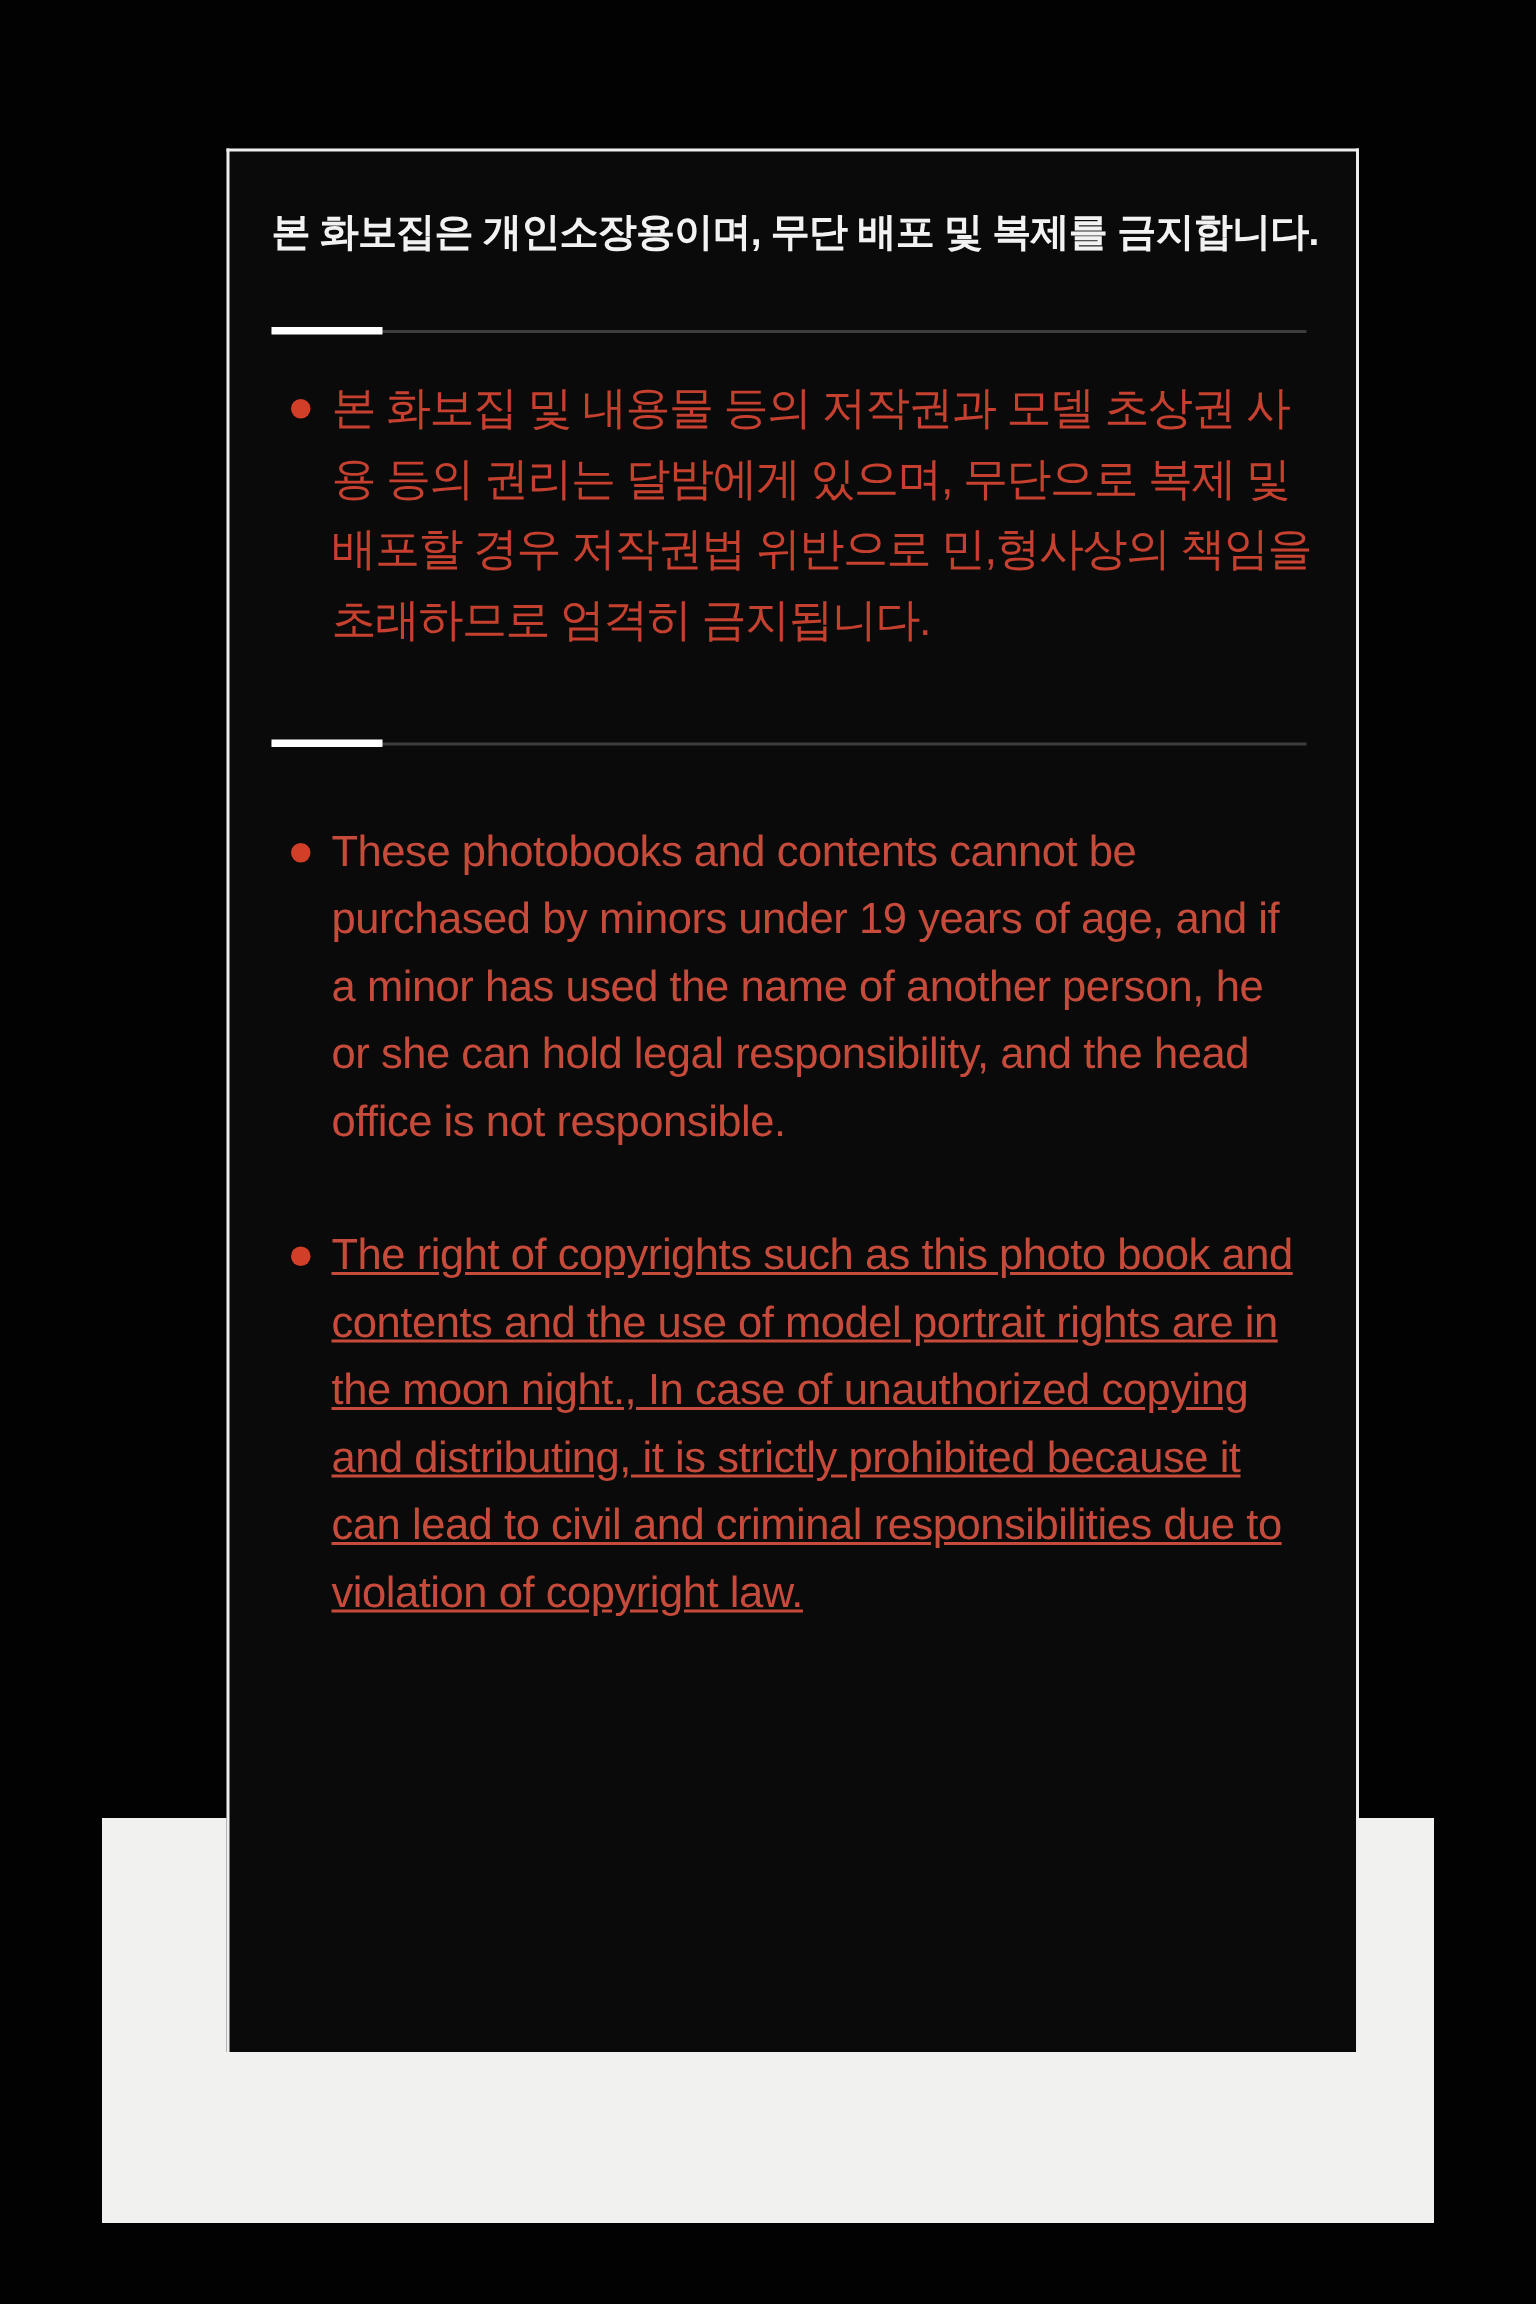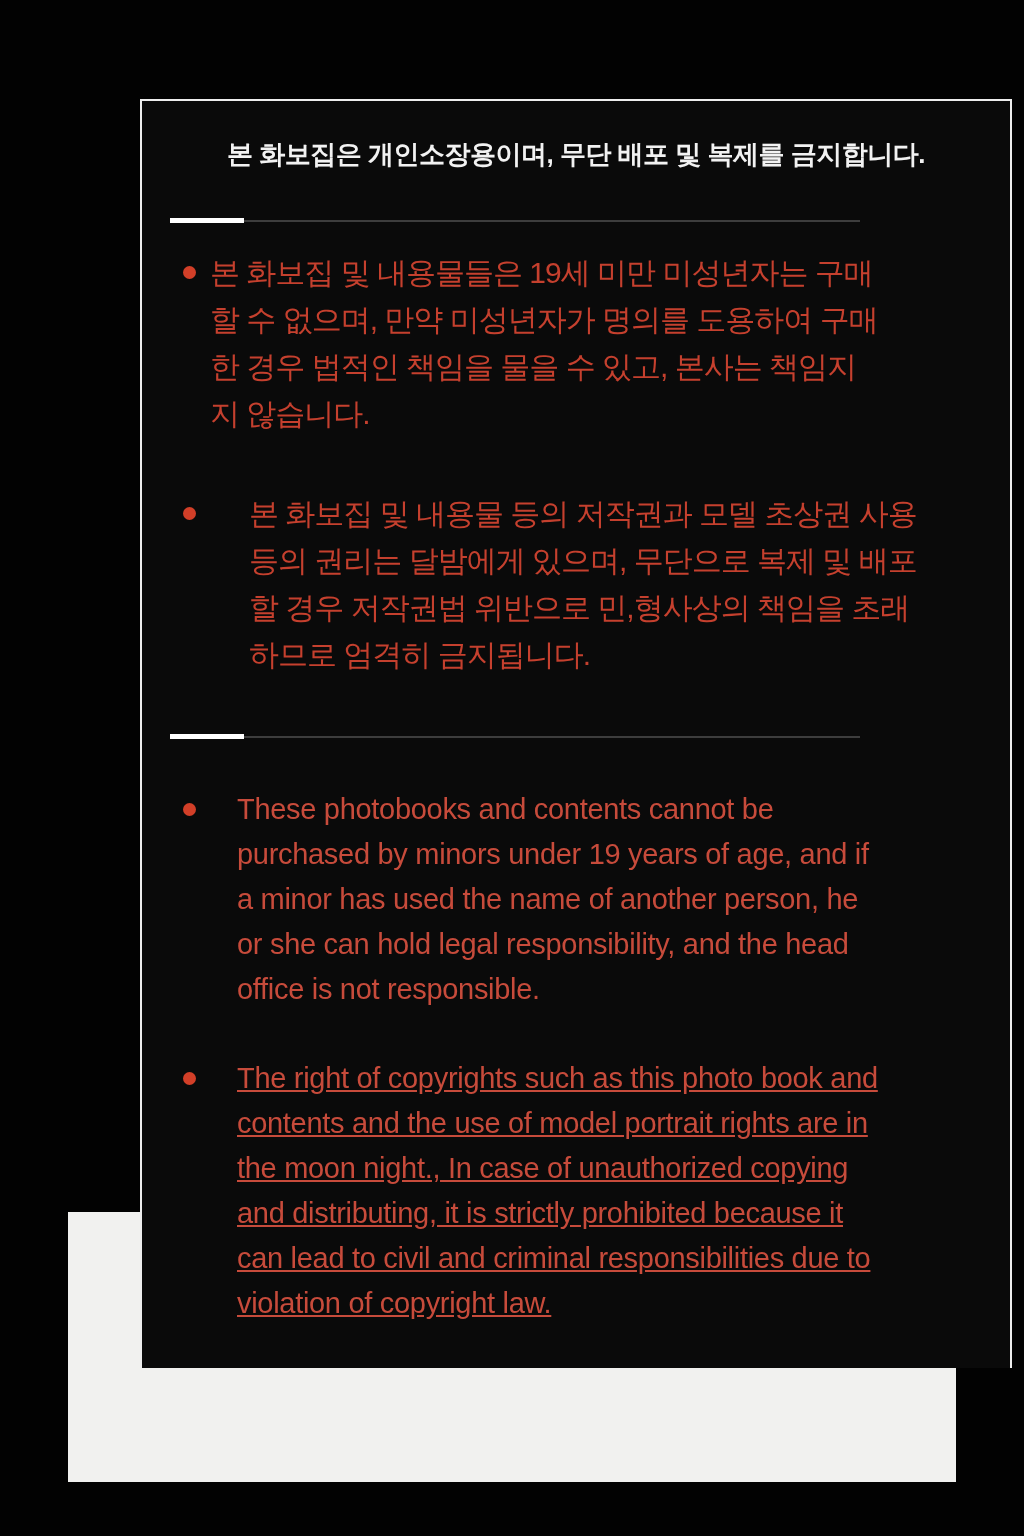--- a/index.html
+++ b/index.html
@@ -22,23 +22,23 @@
     left: 68px;
     top: 1212px;
     width: 888px;
     height: 270px;
     background: #f1f1ef;
   }
 
   
   .card {
     position: absolute;
-    left: 140px;
+    left: 151px;
     top: 99px;
-    width: 872px;
+    width: 755px;
     height: 1269px;
     box-sizing: border-box;
     background: #0a0a0a;
     border: 2px solid #ededed;
     border-bottom: none;
     padding: 36px 28px 0 28px;
   }
 
   .title {
     color: #f2f2f2;
@@ -105,21 +105,21 @@
   ul.korean .bullet-item + .bullet-item { margin-top: 53px; gap: 39px; }
 
   ul.english .bullet-item {
     color: #c74b3b;
     font-size: 29px;
     line-height: 45px;
     font-weight: 400;
     letter-spacing: -0.3px;
   }
   ul.english .dot { margin-top: 16px; }
-  ul.english .bullet-text { max-width: 652px; margin-left: 27px; }
+  ul.english .bullet-text { max-width: 652px; }
   ul.english .bullet-item:first-child { margin-top: 48px; }
   ul.english .bullet-item + .bullet-item { margin-top: 44px; text-decoration: underline; }
 
   
   .logo {
     position: absolute;
     left: 826px;
     top: 1373px;
     width: 125px;
     height: 90px;
@@ -138,24 +138,20 @@
     <div class="title">본 화보집은 개인소장용이며, 무단 배포 및 복제를 금지합니다.</div>
 
     <div class="divider">
       <span class="line"></span>
       <span class="accent"></span>
     </div>
 
     <ul class="bullets korean">
       <li class="bullet-item">
         <span class="dot"></span>
-        <span class="bullet-text">본 화보집 및 내용물들은 19세 미만 미성년자는 구매할 수 없으며, 만약 미성년자가 명의를 도용하여 구매한 경우 법적인 책임을 물을 수 있고, 본사는 책임지지 않습니다.</span>
-      </li>
-      <li class="bullet-item">
-        <span class="dot"></span>
         <span class="bullet-text">본 화보집 및 내용물 등의 저작권과 모델 초상권 사용 등의 권리는 달밤에게 있으며, 무단으로 복제 및 배포할 경우 저작권법 위반으로 민,형사상의 책임을 초래하므로 엄격히 금지됩니다.</span>
       </li>
     </ul>
 
     <div class="divider second">
       <span class="line"></span>
       <span class="accent"></span>
     </div>
 
     <ul class="bullets english">

